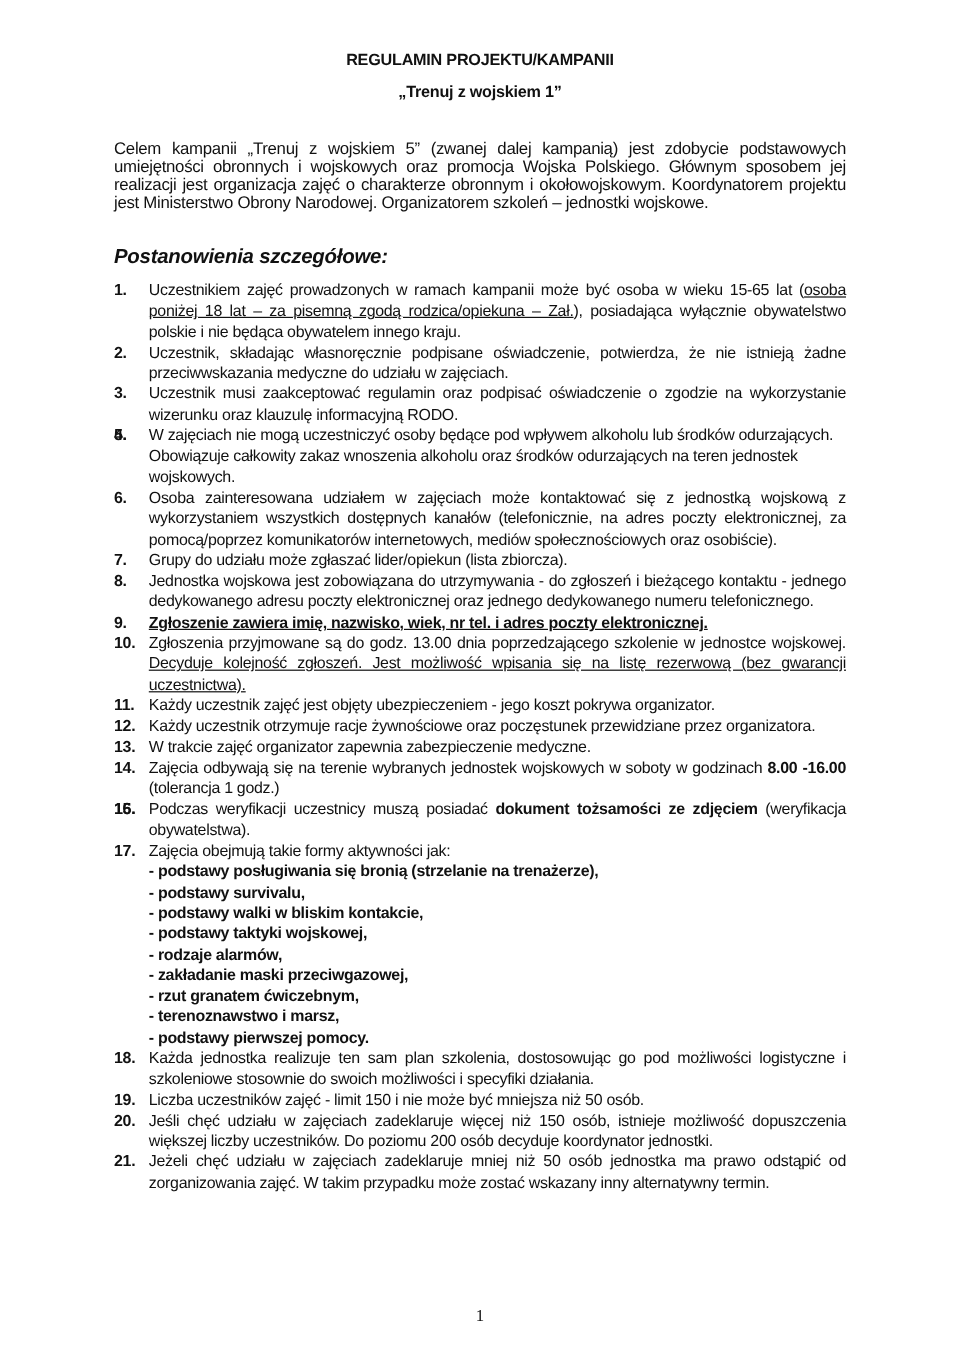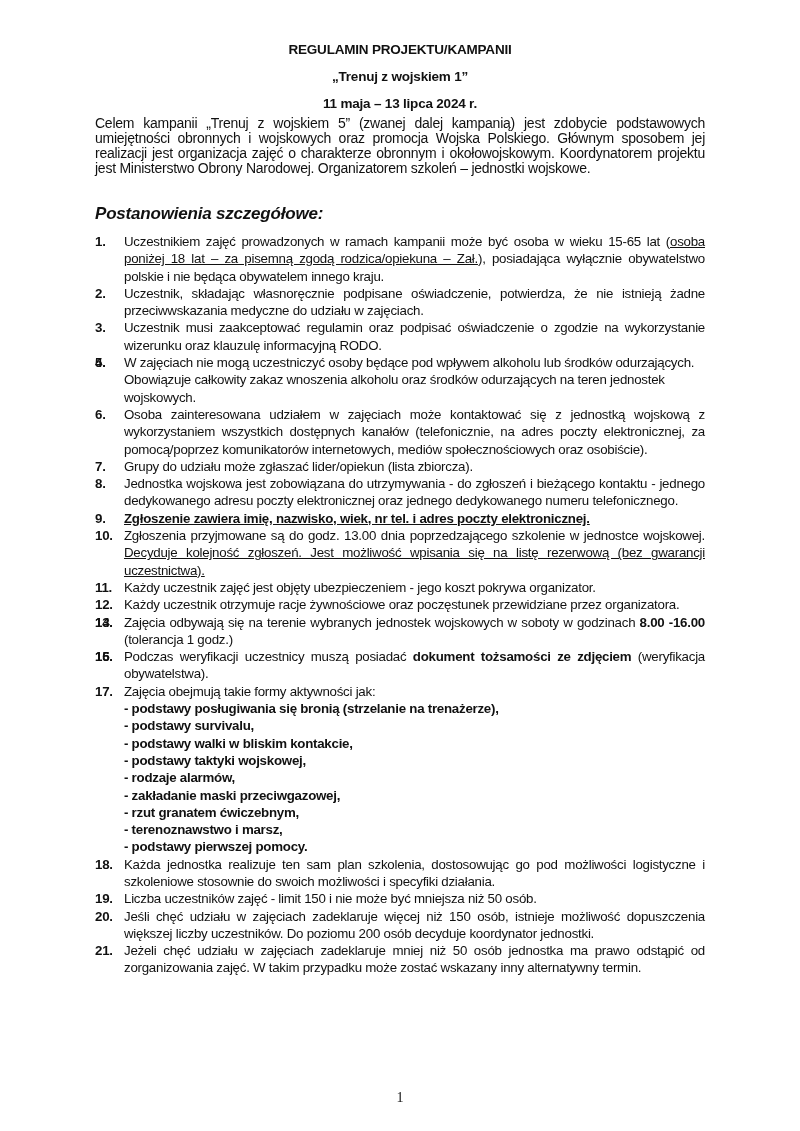--- a/index.html
+++ b/index.html
@@ -21,42 +21,41 @@
   .sub { display: block; font-weight: bold; }
   .pageno { position: absolute; left: 0; width: 800px; top: 1090px; text-align: center;
             font-family: "Liberation Serif", serif; font-size: 14px; }
 </style>
 </head>
 <body>
 
 <div class="page">
   <div class="title" style="top:42px">REGULAMIN PROJEKTU/KAMPANII</div>
   <div class="title" style="top:69px">„Trenuj z wojskiem 1”</div>
-  <div class="title" style="top:96px">11 maja – 13 lipca 2024 r.</div>
 
   <div class="intro">Celem kampanii „Trenuj z wojskiem 5” (zwanej dalej kampanią) jest zdobycie podstawowych umiejętności obronnych i wojskowych oraz promocja Wojska Polskiego. Głównym sposobem jej realizacji jest organizacja zajęć o charakterze obronnym i okołowojskowym. Koordynatorem projektu jest Ministerstwo Obrony Narodowej. Organizatorem szkoleń – jednostki wojskowe.</div>
 
   <div class="subhead">Postanowienia szczegółowe:</div>
 
   <ol class="rules">
     <li>
       <span class="num">1.</span><span>Uczestnikiem zajęć prowadzonych w ramach kampanii może być osoba w wieku 15-65 lat (</span><span class="u">osoba poniżej 18 lat – za pisemną zgodą rodzica/opiekuna – Zał.</span><span>), posiadająca wyłącznie obywatelstwo polskie i nie będąca obywatelem innego kraju.</span>
     </li>
     <li><span class="num">2.</span><span>Uczestnik, składając własnoręcznie podpisane oświadczenie, potwierdza, że nie istnieją żadne przeciwwskazania medyczne do udziału w zajęciach.</span></li>
     <li><span class="num">3.</span><span>Uczestnik musi zaakceptować regulamin oraz podpisać oświadczenie o zgodzie na wykorzystanie wizerunku oraz klauzulę informacyjną RODO.</span></li>
     <li><span class="num">4.</span></li>
     <li class="noj"><span class="num">5.</span><span>W zajęciach nie mogą uczestniczyć osoby będące pod wpływem alkoholu lub środków odurzających. Obowiązuje całkowity zakaz wnoszenia alkoholu oraz środków odurzających na teren jednostek wojskowych.</span></li>
     <li><span class="num">6.</span><span>Osoba zainteresowana udziałem w zajęciach może kontaktować się z jednostką wojskową z wykorzystaniem wszystkich dostępnych kanałów (telefonicznie, na adres poczty elektronicznej, za pomocą/poprzez komunikatorów internetowych, mediów społecznościowych oraz osobiście).</span></li>
     <li><span class="num">7.</span><span>Grupy do udziału może zgłaszać lider/opiekun (lista zbiorcza).</span></li>
     <li><span class="num">8.</span><span>Jednostka wojskowa jest zobowiązana do utrzymywania - do zgłoszeń i bieżącego kontaktu - jednego dedykowanego adresu poczty elektronicznej oraz jednego dedykowanego numeru telefonicznego.</span></li>
     <li class="b u noj"><span class="num" style="text-decoration:none">9.</span><span>Zgłoszenie zawiera imię, nazwisko, wiek, nr tel. i adres poczty elektronicznej.</span></li>
     <li><span class="num">10.</span><span>Zgłoszenia przyjmowane są do godz. 13.00 dnia poprzedzającego szkolenie w jednostce wojskowej. </span><span class="u">Decyduje kolejność zgłoszeń. Jest możliwość wpisania się na listę rezerwową (bez gwarancji uczestnictwa).</span></li>
     <li><span class="num">11.</span><span>Każdy uczestnik zajęć jest objęty ubezpieczeniem - jego koszt pokrywa organizator.</span></li>
     <li><span class="num">12.</span><span>Każdy uczestnik otrzymuje racje żywnościowe oraz poczęstunek przewidziane przez organizatora.</span></li>
-    <li><span class="num">13.</span></li>
+    <li><span class="num">13.</span><span>W trakcie zajęć organizator zapewnia zabezpieczenie medyczne.</span></li>
     <li><span class="num">14.</span><span>Zajęcia odbywają się na terenie wybranych jednostek wojskowych w soboty w godzinach </span><span class="b">8.00 -16.00</span><span> (tolerancja 1 godz.)</span></li>
     <li><span class="num">15.</span></li>
     <li><span class="num">16.</span><span>Podczas weryfikacji uczestnicy muszą posiadać </span><span class="b">dokument tożsamości ze zdjęciem</span><span> (weryfikacja obywatelstwa).</span></li>
     <li class="noj"><span class="num">17.</span><span>Zajęcia obejmują takie formy aktywności jak:</span>
       <span class="sub">- podstawy posługiwania się bronią (strzelanie na trenażerze),</span>
       <span class="sub">- podstawy survivalu,</span>
       <span class="sub">- podstawy walki w bliskim kontakcie,</span>
       <span class="sub">- podstawy taktyki wojskowej,</span>
       <span class="sub">- rodzaje alarmów,</span>
       <span class="sub">- zakładanie maski przeciwgazowej,</span>

